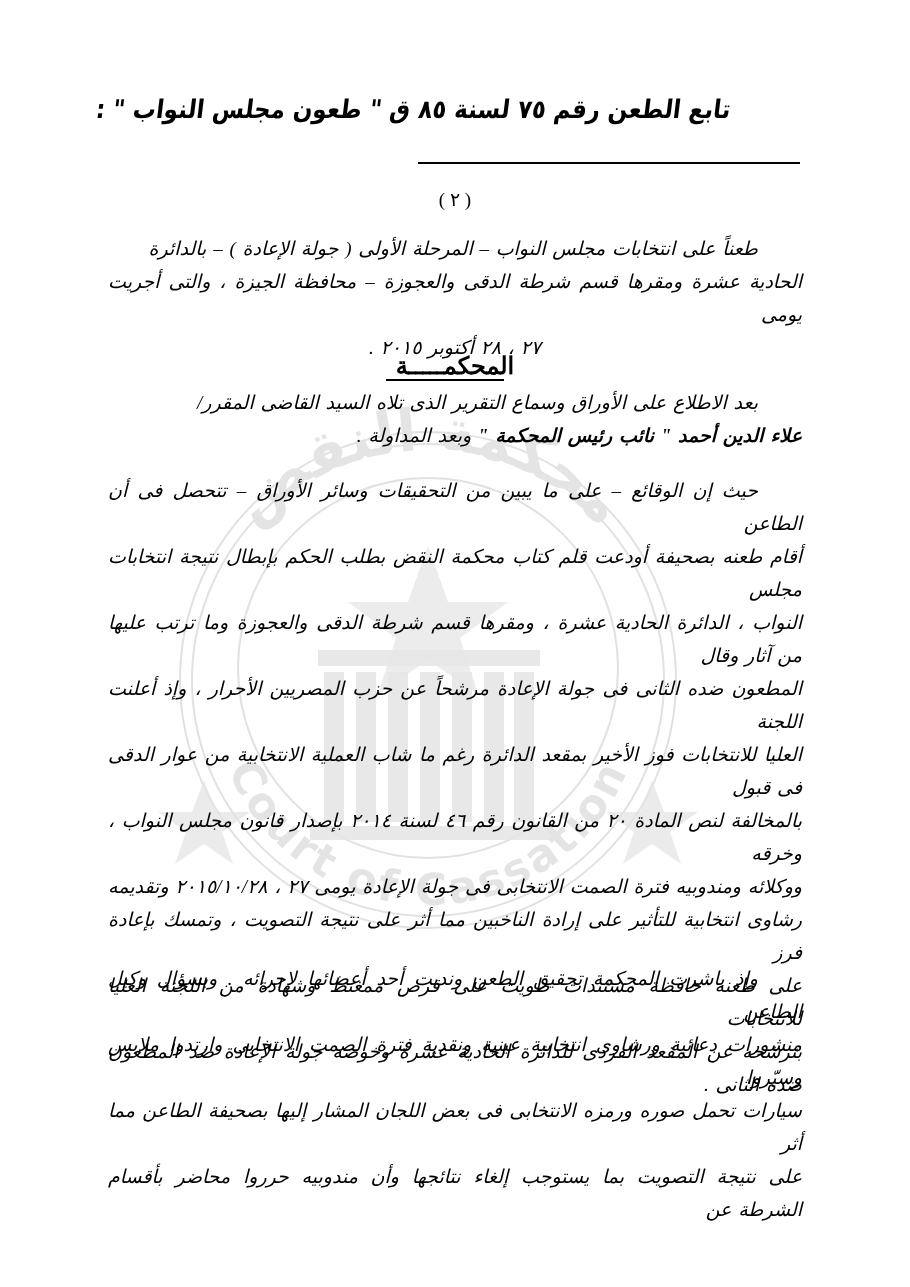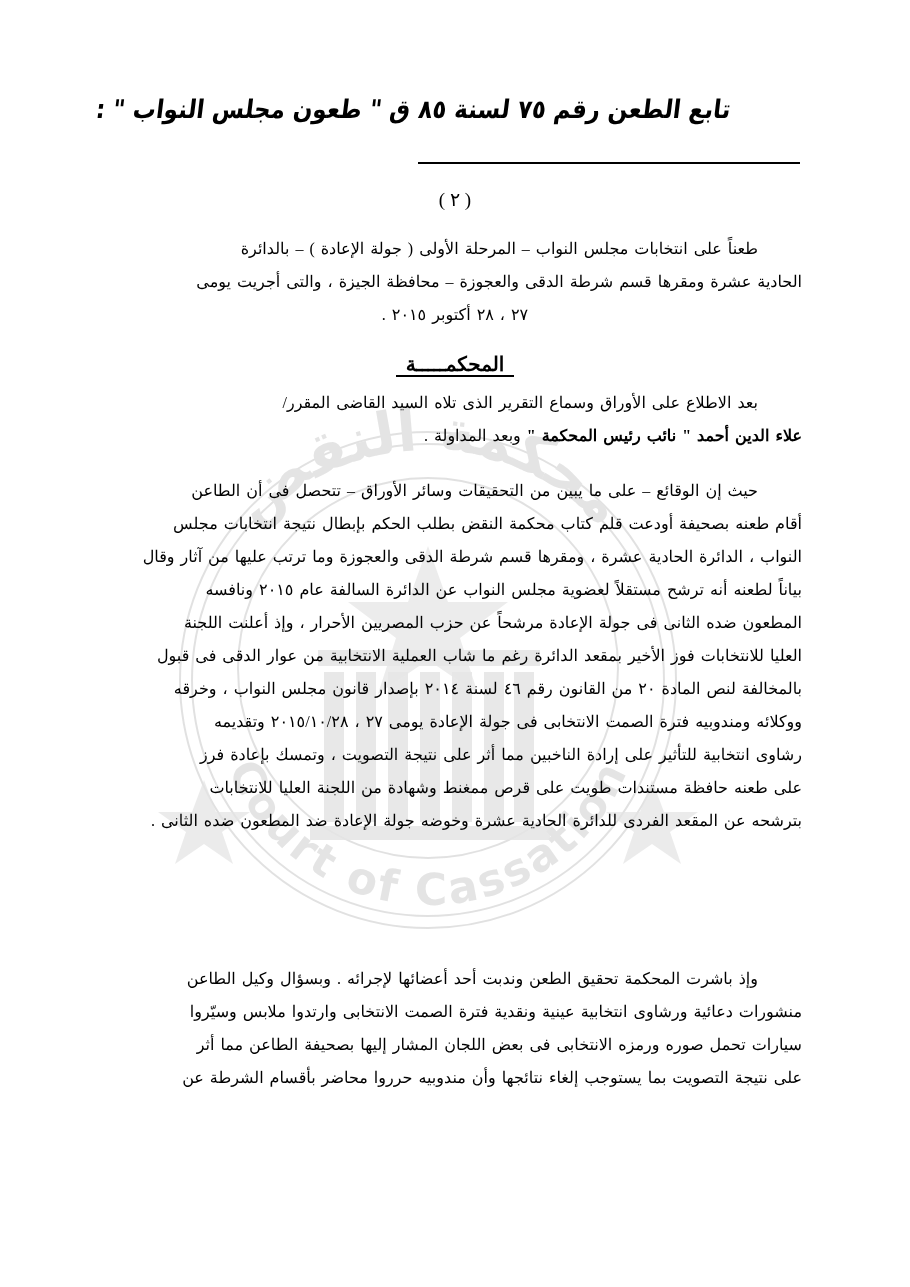--- a/index.html
+++ b/index.html
@@ -78,23 +78,24 @@
   }
 
   
   .body-block {
     position: absolute;
     right: 108px;
     left: 108px;
     direction: rtl;
     text-align: justify;
     text-align-last: auto;
-    font-size: 16px;
+    font-size: 19px;
     line-height: 33px;
     word-spacing: 2px;
+    font-style: italic;
   }
   .body-block p { margin: 0; }
   .indent { text-indent: 44px; }
   .last-left   { text-align: center; }
 
   .blk-1 { top: 232px; }
   .blk-2 { top: 386px; }
   .blk-3 { top: 474px; }
   .blk-4 { top: 962px; }
 
@@ -102,21 +103,21 @@
   .court-heading {
     position: absolute;
     top: 352px;
     left: 0; right: 0;
     text-align: center;
     direction: rtl;
   }
   .court-heading .ch-inner {
     display: inline-block;
     position: relative;
-    font-size: 20px;
+    font-size: 24px;
     font-weight: 700;
     padding: 0 2px 2px 2px;
     letter-spacing: 0.5px;
   }
   .court-heading .ch-rule {
     position: absolute;
     bottom: 1px;
     left: -8px;
     width: 118px;
     height: 2.5px;
@@ -195,21 +196,20 @@
 
     <div class="body-block blk-2">
       <p class="indent">بعد الاطلاع على الأوراق وسماع التقرير الذى تلاه السيد القاضى المقرر/</p>
       <p class="judge-line"><span>علاء الدين أحمد " نائب رئيس المحكمة "</span><span class="normal"> وبعد المداولة .</span></p>
     </div>
 
     <div class="body-block blk-3">
       <p class="indent">حيث إن الوقائع – على ما يبين من التحقيقات وسائر الأوراق – تتحصل فى أن الطاعن</p>
       <p>أقام طعنه بصحيفة أودعت قلم كتاب محكمة النقض بطلب الحكم بإبطال نتيجة انتخابات مجلس</p>
       <p>النواب ، الدائرة الحادية عشرة ، ومقرها قسم شرطة الدقى والعجوزة وما ترتب عليها من آثار وقال</p>
-      <p>بياناً لطعنه أنه ترشح مستقلاً لعضوية مجلس النواب عن الدائرة السالفة عام ٢٠١٥ ونافسه</p>
       <p>المطعون ضده الثانى فى جولة الإعادة مرشحاً عن حزب المصريين الأحرار ، وإذ أعلنت اللجنة</p>
       <p>العليا للانتخابات فوز الأخير بمقعد الدائرة رغم ما شاب العملية الانتخابية من عوار الدقى فى قبول</p>
       <p>بالمخالفة لنص المادة ٢٠ من القانون رقم ٤٦ لسنة ٢٠١٤ بإصدار قانون مجلس النواب ، وخرقه</p>
       <p>ووكلائه ومندوبيه فترة الصمت الانتخابى فى جولة الإعادة يومى ٢٧ ، ٢٠١٥/١٠/٢٨ وتقديمه</p>
       <p>رشاوى انتخابية للتأثير على إرادة الناخبين مما أثر على نتيجة التصويت ، وتمسك بإعادة فرز</p>
       <p>على طعنه حافظة مستندات طويت على قرص ممغنط وشهادة من اللجنة العليا للانتخابات</p>
       <p>بترشحه عن المقعد الفردى للدائرة الحادية عشرة وخوضه جولة الإعادة ضد المطعون ضده الثانى .</p>
     </div>
 
     <div class="body-block blk-4">

